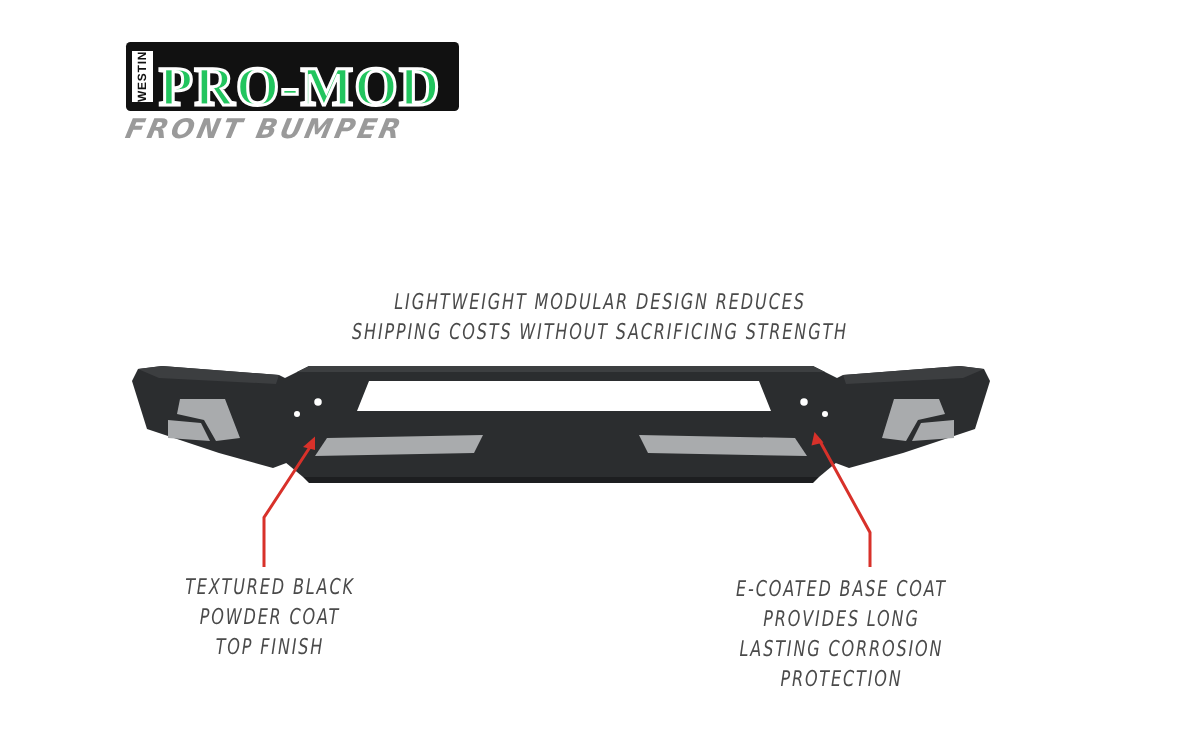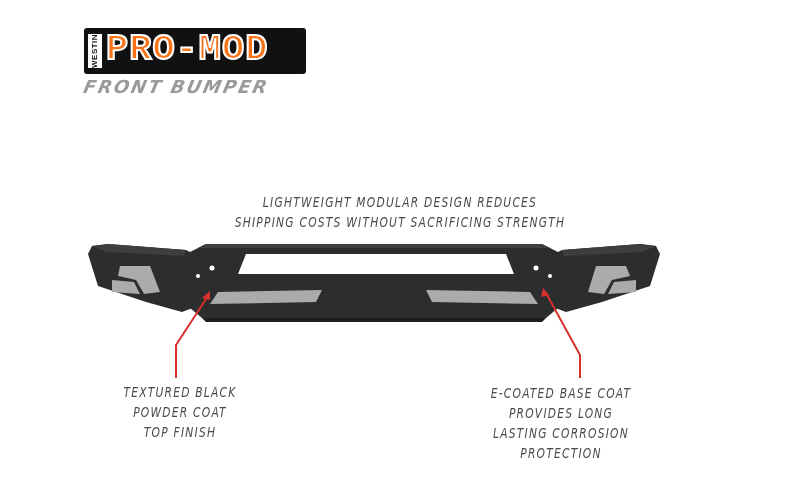--- a/index.html
+++ b/index.html
@@ -1,20 +1,20 @@
 <!DOCTYPE html>
 <html><head>
 <meta charset="utf-8">
 <style>
   html,body{margin:0;padding:0;background:#ffffff;}
   body{width:800px;height:504px;position:relative;overflow:hidden;font-family:"Liberation Sans",sans-serif;}
   .logo{position:absolute;left:84px;top:28px;width:230px;height:70px;}
   .logo-box{position:absolute;left:0;top:0;width:222px;height:46px;background:#111;border-radius:3px;}
   .logo-westin{position:absolute;left:4px;top:6px;width:14px;height:34px;background:#fff;color:#111;font-size:8px;font-weight:bold;writing-mode:vertical-rl;transform:rotate(180deg);text-align:center;line-height:14px;letter-spacing:0.5px;}
-  .logo-title{position:absolute;left:22px;top:1px;font-family:Liberation Mono, monospace;font-weight:bold;font-size:37px;color:#f97316;letter-spacing:1px;-webkit-text-stroke:2px #fff;line-height:40px;}
+  .logo-title{position:absolute;left:22px;top:1px;font-family:Liberation Serif, serif;font-weight:bold;font-size:37px;color:#22c55e;letter-spacing:1px;-webkit-text-stroke:2px #fff;line-height:60px;}
   .logo-sub{position:absolute;left:0;top:48px;font-family:"DejaVu Sans",sans-serif;font-weight:bold;font-style:italic;font-size:18px;color:#9a9a9a;letter-spacing:2px;transform:skewX(-12deg);}
   .caption{position:absolute;font-family:"DejaVu Sans Condensed","DejaVu Sans",sans-serif;font-style:italic;color:#4a4a4a;text-align:center;text-transform:uppercase;letter-spacing:1.5px;font-size:14.5px;line-height:20px;transform:scaleX(0.82);}
   .cap-top{left:140px;top:192px;width:520px;}
   .cap-left{left:70px;top:382px;width:220px;}
   .cap-right{left:436px;top:383px;width:250px;}
   .bumper{position:absolute;left:86px;top:236px;width:576px;height:92px;}
 </style>
 </head>
 <body>
 

